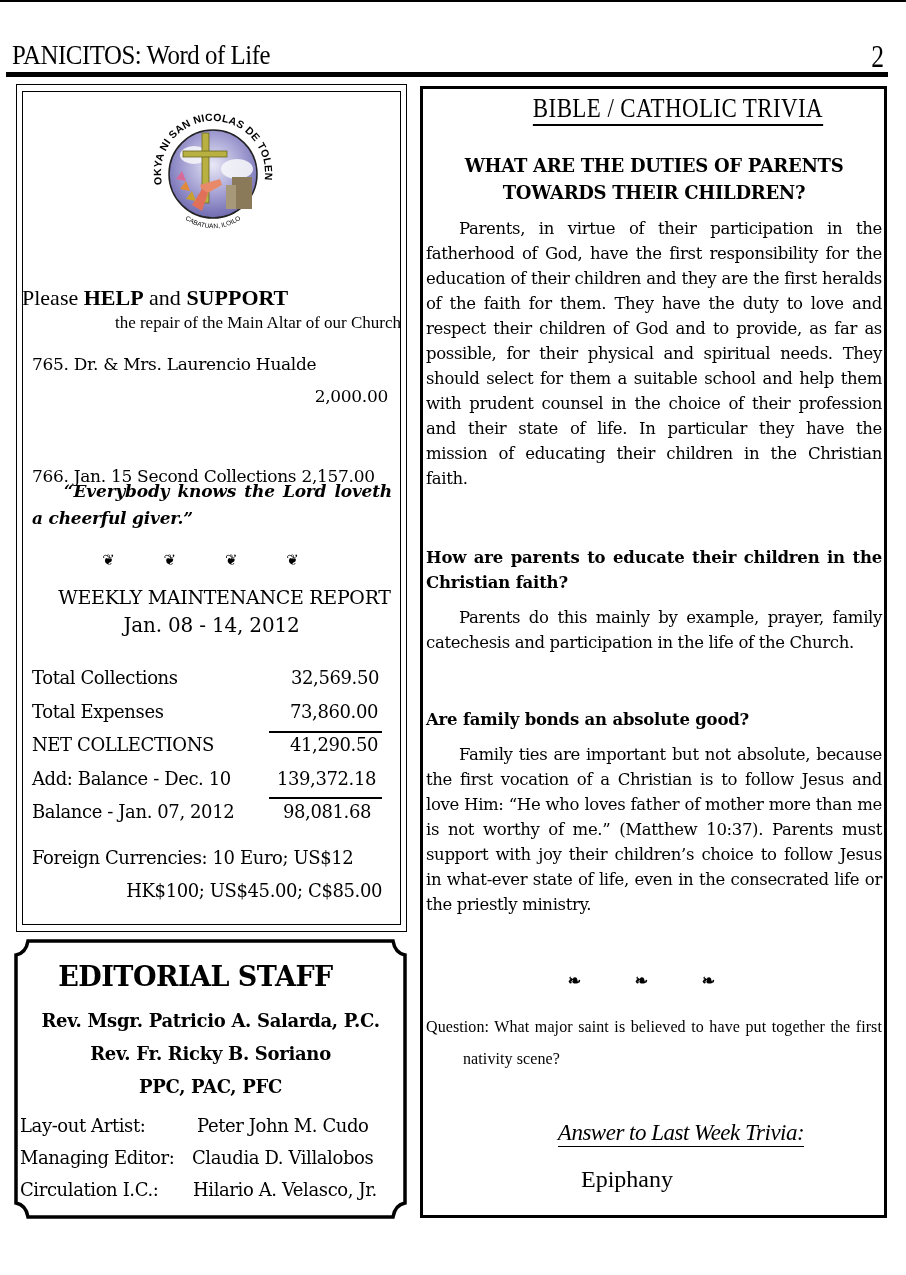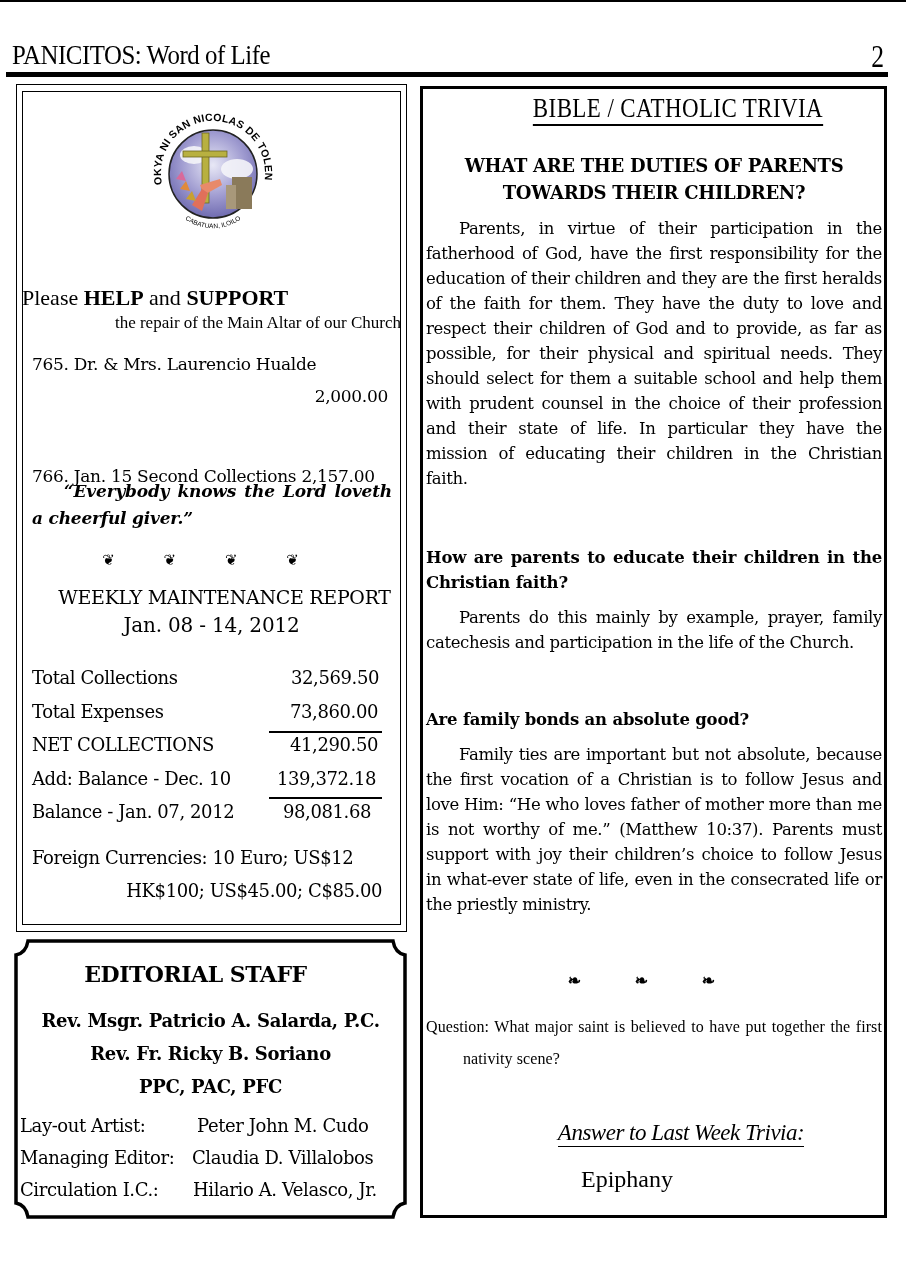--- a/index.html
+++ b/index.html
@@ -36,21 +36,21 @@
   .rep-label { position: absolute; left: 0; top: 0; white-space: nowrap; }
   .rep-value { position: absolute; right: 0; top: 0; white-space: nowrap; }
   .rep-rule { position: absolute; left: 269px; width: 113px; height: 1.5px; background: #000; }
 
   .fx-line1 { position: absolute; left: 32px; top: 847px; font-family: "DejaVu Serif", serif; font-size: 18px; letter-spacing: -0.4px; white-space: nowrap; }
   .fx-line2 { position: absolute; right: 524px; top: 880px; font-family: "DejaVu Serif", serif; font-size: 18px; letter-spacing: -0.4px; white-space: nowrap; }
 
   
   .staff-box { position: absolute; left: 14px; top: 939px; width: 393px; height: 280px; }
   .staff-box svg { position: absolute; left: 0; top: 0; }
-  .staff-title { position: absolute; left: 14px; top: 961px; width: 363px; text-align: center; font-family: "DejaVu Serif", serif; font-weight: bold; font-size: 22px; letter-spacing: -0.5px; }
+  .staff-title { position: absolute; left: 14px; top: 961px; width: 363px; text-align: center; font-family: "DejaVu Serif", serif; font-weight: bold; font-size: 27px; letter-spacing: -0.5px; }
   .staff-name { position: absolute; left: 14px; width: 393px; text-align: center; font-family: "DejaVu Serif", serif; font-weight: bold; font-size: 18px; letter-spacing: -0.3px; }
   .staff-role { position: absolute; left: 20px; font-family: "DejaVu Serif", serif; font-size: 18px; white-space: nowrap; letter-spacing: -0.4px; }
   .staff-person { position: absolute; font-family: "DejaVu Serif", serif; font-size: 18px; white-space: nowrap; letter-spacing: -0.4px; }
 
   
   .right-box { position: absolute; left: 420px; top: 86px; width: 467px; height: 1132px; border: 3px solid #000; }
   .trivia-title { position: absolute; left: 420px; top: 92px; width: 467px; text-align: center; font-family: "Liberation Serif", serif; font-size: 28px; letter-spacing: 0.5px; padding-left: 48px; }
   .trivia-title span { border-bottom: 2px solid #000; padding-bottom: 0; display: inline-block; transform: scaleX(0.82); }
 
   .q-heading { position: absolute; left: 426px; top: 152px; width: 456px; text-align: center; font-family: "DejaVu Serif", serif; font-weight: bold; font-size: 18px; line-height: 27px; letter-spacing: -0.3px; }

